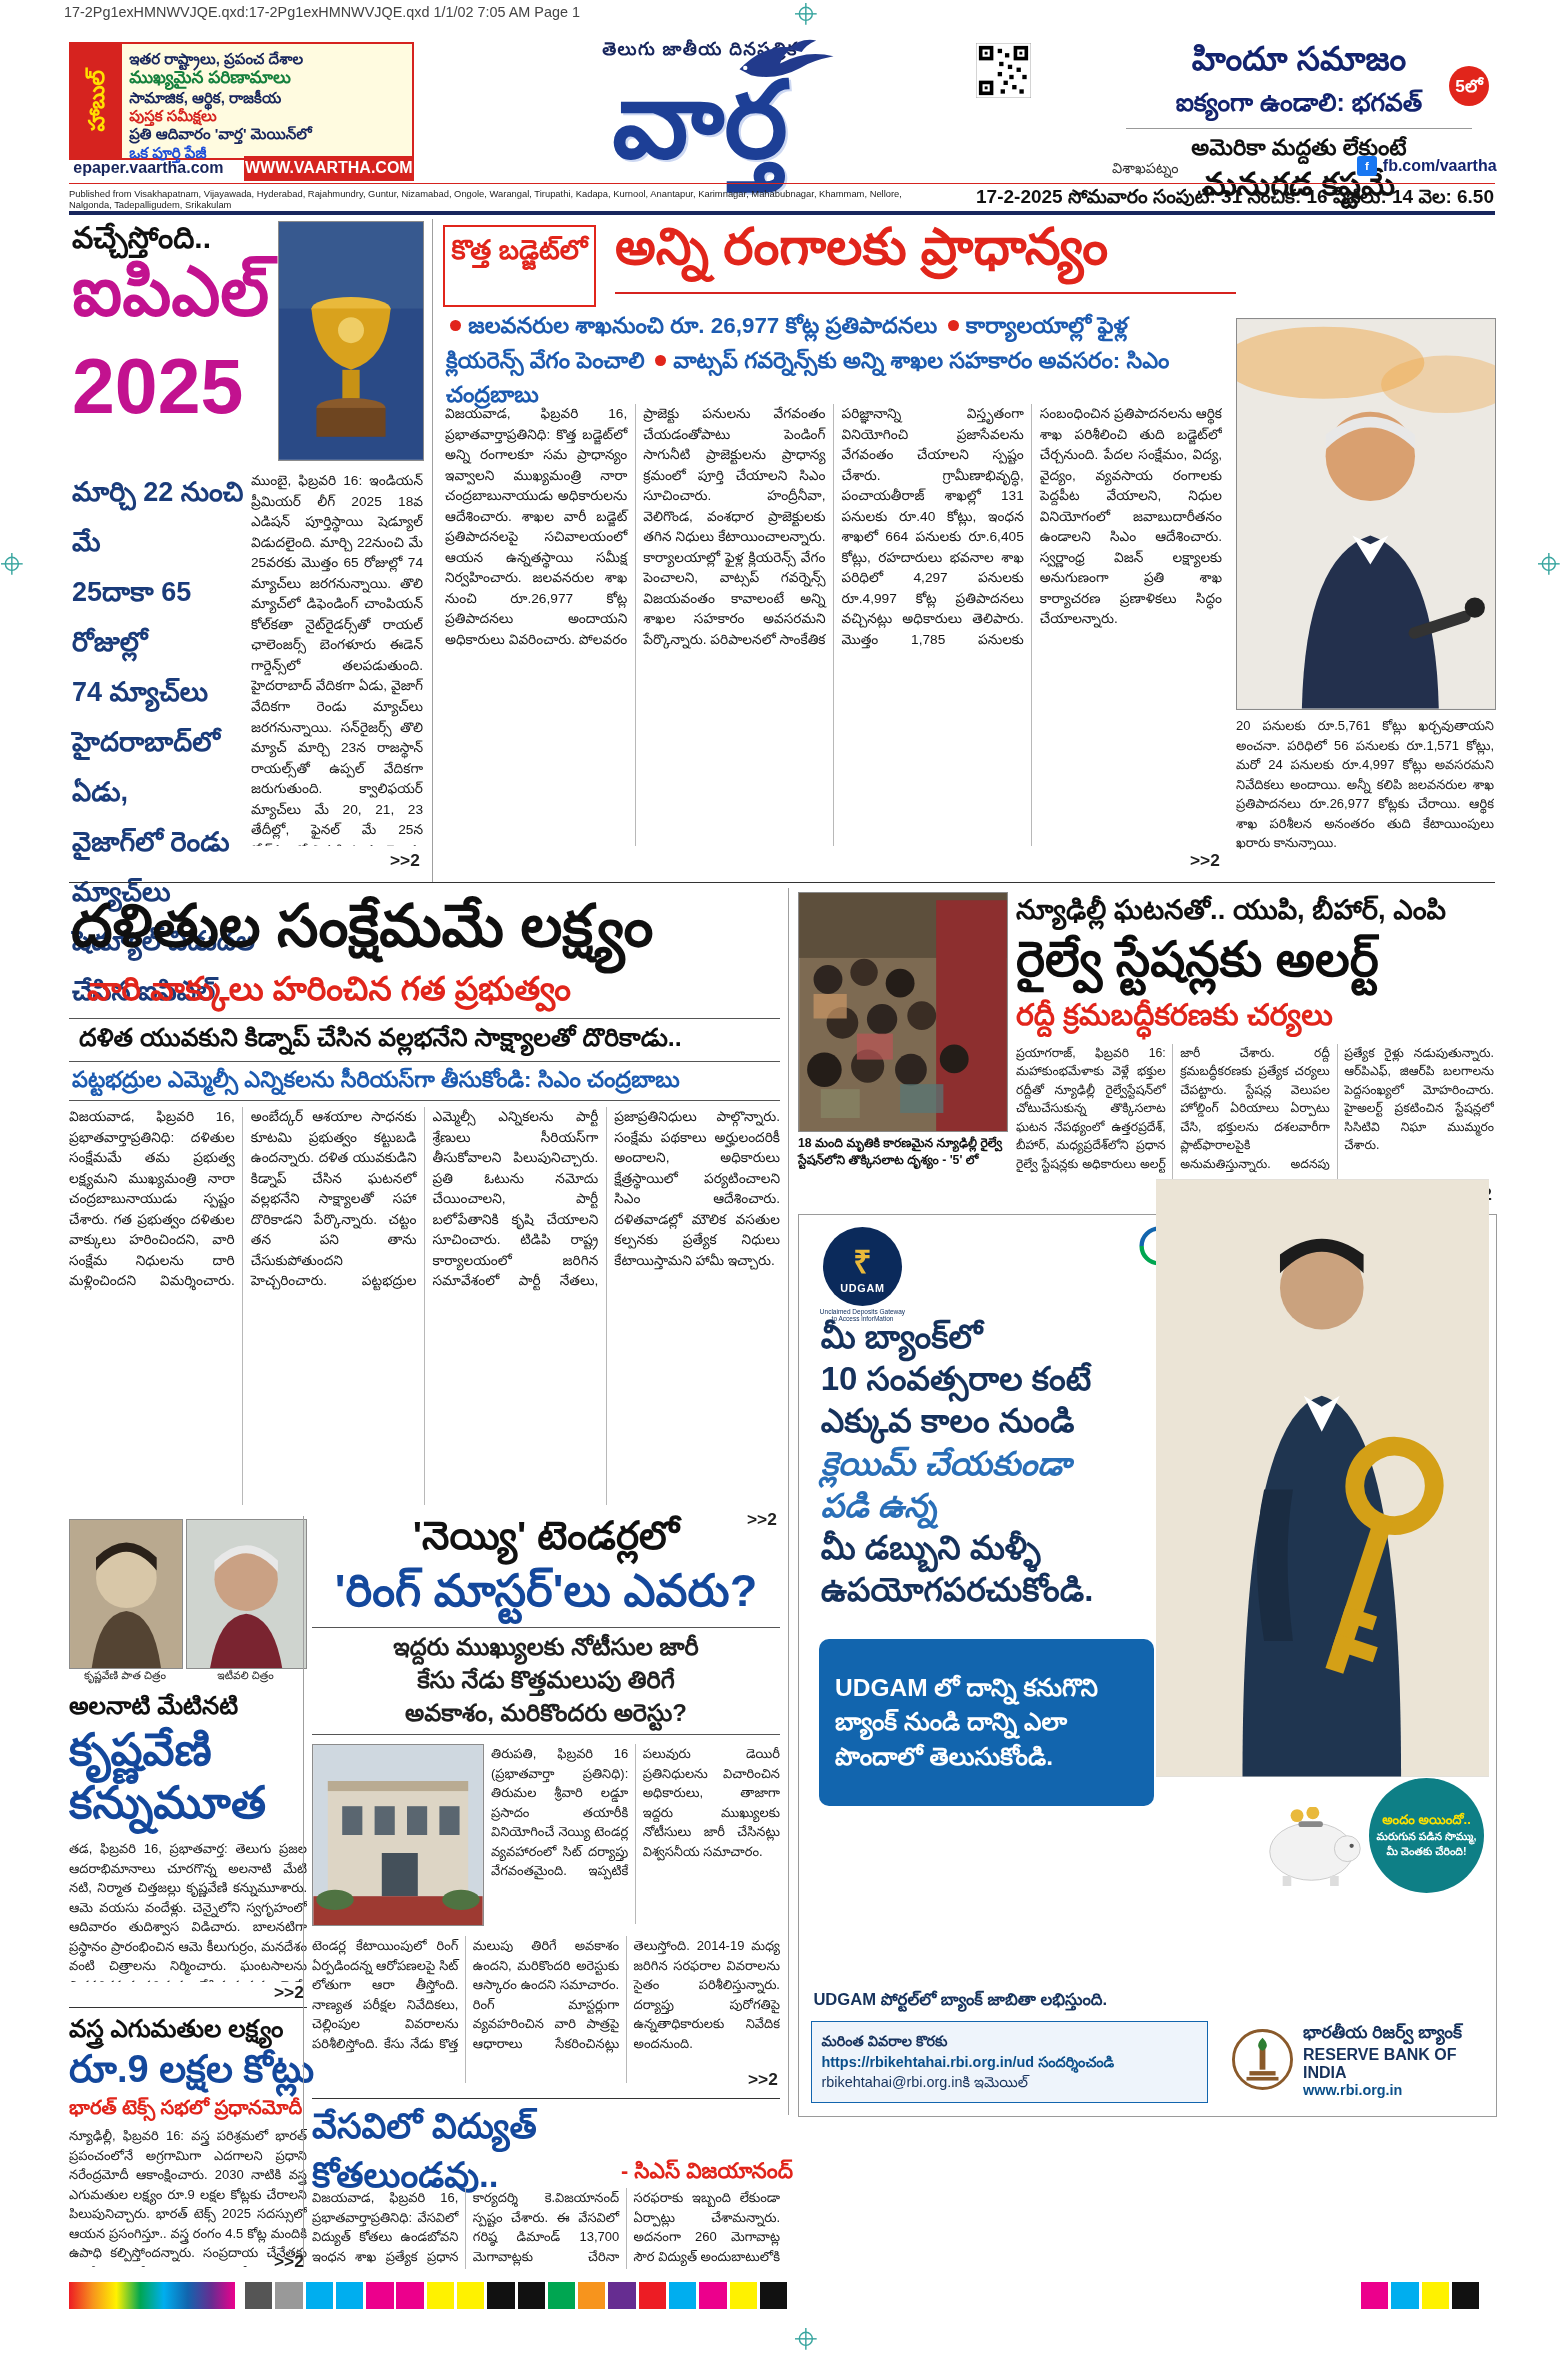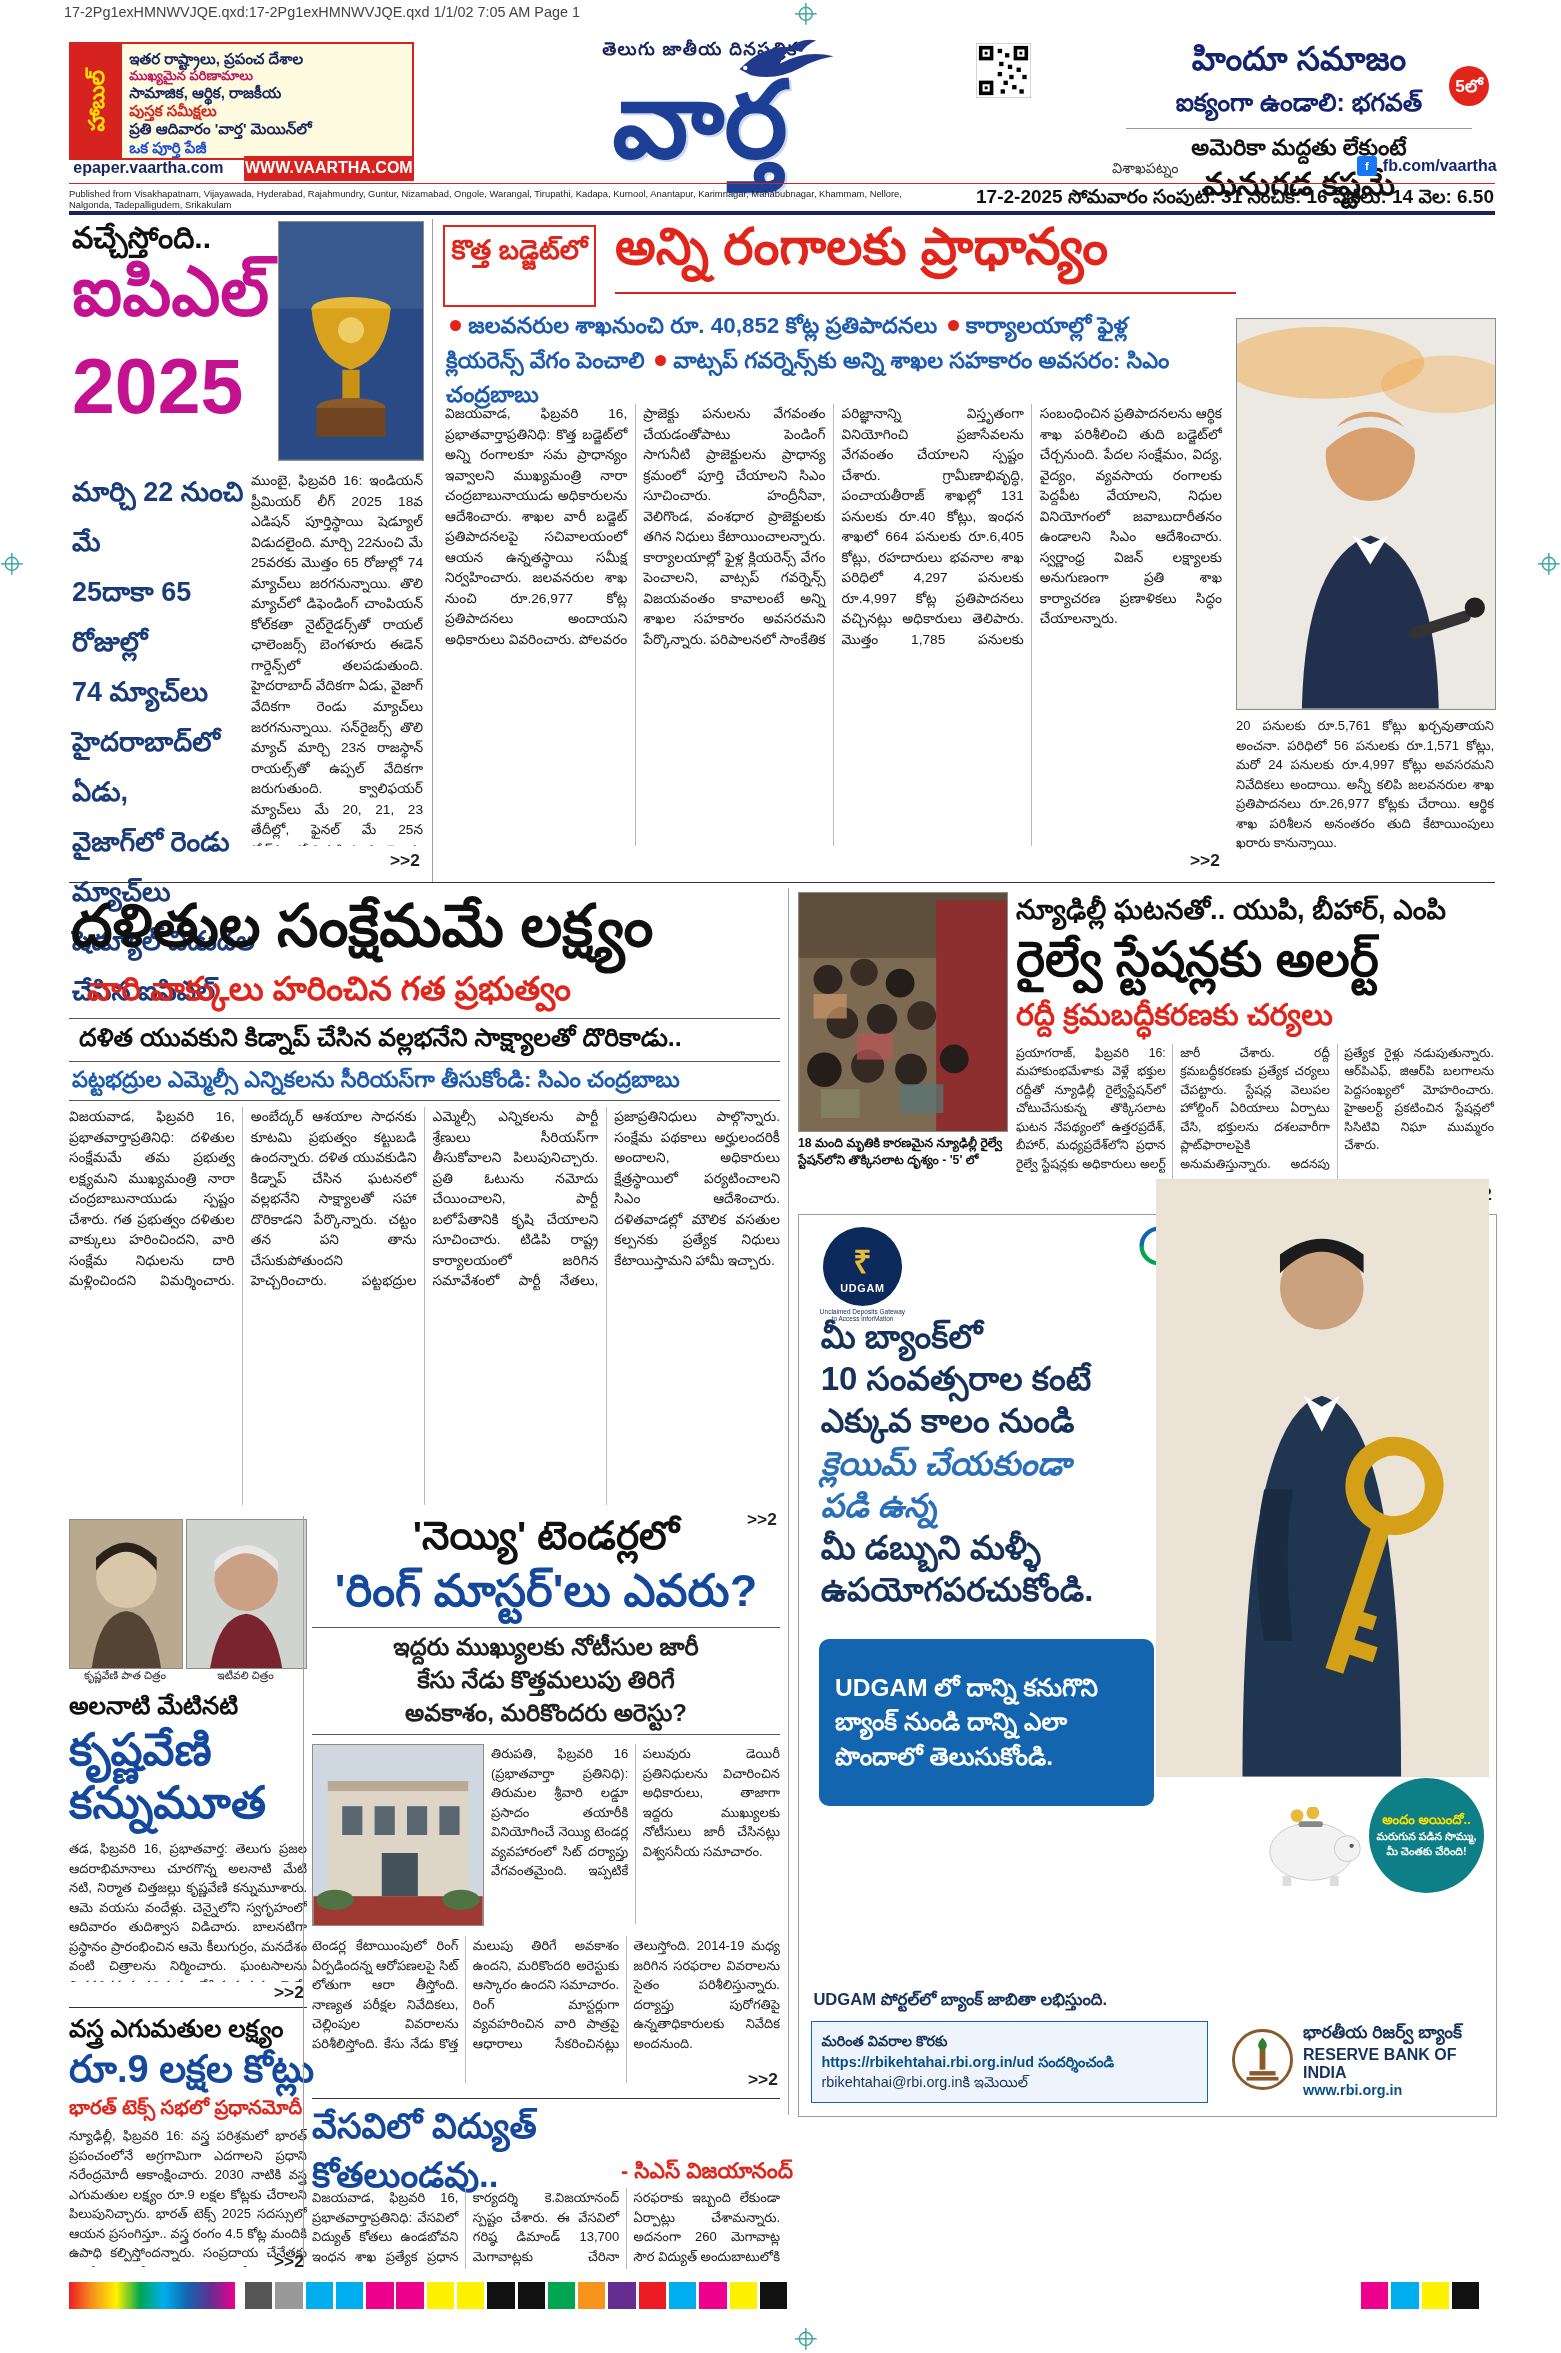--- a/index.html
+++ b/index.html
@@ -65,21 +65,21 @@
   </div>
 
   <div class="abs" style="left:0;top:36px;width:1561px;height:141px;">
 
     <div class="abs" style="left:69px;top:5.8px;width:341px;height:114px;border:2.2px solid #d6231f;background:#fffbe0;display:flex;">
       <div style="width:51px;background:#d6231f;display:flex;align-items:center;justify-content:center;">
         <span class="ribbon b" style="color:#ffe100;font-size:21.7px;">హాబుల్</span>
       </div>
       <div style="flex:1;padding:5.8px 7.2px;line-height:1.22;">
         <div class="b" style="font-size:15px;color:#17255c;">ఇతర రాష్ట్రాలు, ప్రపంచ దేశాల</div>
-        <div class="b" style="font-size:13px;color:#be185d;">ముఖ్యమైన పరిణామాలు</div>
+        <div class="b" style="font-size:17px;color:#15803d;">ముఖ్యమైన పరిణామాలు</div>
         <div class="b" style="font-size:15px;color:#17255c;">సామాజిక, ఆర్థిక, రాజకీయ</div>
         <div class="b" style="font-size:15px;color:#d6231f;">పుస్తక సమీక్షలు</div>
         <div class="b" style="font-size:15px;color:#17255c;">ప్రతి ఆదివారం 'వార్త' మెయిన్‌లో</div>
         <div class="b" style="font-size:15px;color:#1d4ed8;">ఒక పూర్తి పేజీ</div>
       </div>
     </div>
     <div class="abs" style="left:69px;top:120px;width:345px;height:24.5px;display:flex;font-size:16px;line-height:24.5px;">
       <div class="b" style="flex:1;color:#17255c;padding-left:4.3px;">epaper.vaartha.com</div>
       <div class="b center" style="flex:1;background:#d6231f;color:#fff;">WWW.VAARTHA.COM</div>
     </div>
@@ -173,21 +173,21 @@
 
   <div class="abs btext" style="left:251px;top:471px;width:172px;height:375px;">ముంబై, ఫిబ్రవరి 16: ఇండియన్ ప్రీమియర్ లీగ్ 2025 18వ ఎడిషన్ పూర్తిస్థాయి షెడ్యూల్ విడుదలైంది. మార్చి 22నుంచి మే 25వరకు మొత్తం 65 రోజుల్లో 74 మ్యాచ్‌లు జరగనున్నాయి. తొలి మ్యాచ్‌లో డిఫెండింగ్ చాంపియన్ కోల్‌కతా నైట్‌రైడర్స్‌తో రాయల్ ఛాలెంజర్స్ బెంగళూరు ఈడెన్ గార్డెన్స్‌లో తలపడుతుంది. హైదరాబాద్ వేదికగా ఏడు, వైజాగ్ వేదికగా రెండు మ్యాచ్‌లు జరగనున్నాయి. సన్‌రైజర్స్ తొలి మ్యాచ్ మార్చి 23న రాజస్థాన్ రాయల్స్‌తో ఉప్పల్ వేదికగా జరుగుతుంది. క్వాలిఫయర్ మ్యాచ్‌లు మే 20, 21, 23 తేదీల్లో, ఫైనల్ మే 25న కోల్‌కతాలో నిర్వహిస్తారు. మొత్తం 13 వేదికల్లో మ్యాచ్‌లు జరుగుతాయని ఐపిఎల్ గవర్నింగ్ కౌన్సిల్ ప్రకటించింది. కొత్త సీజన్‌లో 10 జట్లు పోటీపడనున్నాయి. పూర్తి షెడ్యూల్ వివరాలు.. అలాగే ఈసారి ఉదయం మ్యాచ్‌లు ఉండవు.</div>
   <div class="abs jump" style="left:390px;top:850px;">&gt;&gt;2</div>
   <div class="vr" style="left:432px;top:219px;height:664px;"></div>
 
   <div class="abs center b" style="left:443px;top:225px;width:149px;height:72px;border:2.9px solid #e1251b;color:#e1251b;font-size:27px;line-height:1.3;padding-top:5.8px;">కొత్త బడ్జెట్‌లో</div>
   <div class="abs b" style="left:615px;top:217px;width:635px;font-size:51px;color:#e1251b;">అన్ని రంగాలకు ప్రాధాన్యం</div>
   <div class="hr-red" style="left:615px;top:292px;width:621px;height:2.2px;"></div>
 
   <div class="abs" style="left:446px;top:309px;width:743px;font-size:22.4px;line-height:1.55;font-weight:bold;color:#1d5bb0;">
-    <span class="dot"></span><span>జలవనరుల శాఖనుంచి రూ. 40,852 కోట్ల ప్రతిపాదనలు</span>
+    <span class="dot"></span><span>జలవనరుల శాఖనుంచి రూ. 26,977 కోట్ల ప్రతిపాదనలు</span>
     <span class="dot"></span><span>కార్యాలయాల్లో ఫైళ్ల క్లియరెన్స్ వేగం పెంచాలి</span>
     <span class="dot"></span><span>వాట్సప్ గవర్నెన్స్‌కు అన్ని శాఖల సహకారం అవసరం: సిఎం చంద్రబాబు</span>
   </div>
 
   <div class="abs photo" style="left:1236px;top:318px;width:258px;height:390px;">
     <svg width="258" height="390" viewBox="0 0 358 540">
       <rect width="358" height="540" fill="#ece9e3"></rect>
       <ellipse cx="120" cy="60" rx="140" ry="50" fill="#f0a23c" opacity="0.45"></ellipse>
       <ellipse cx="290" cy="90" rx="90" ry="40" fill="#f0a23c" opacity="0.35"></ellipse>
       <circle cx="185" cy="190" r="62" fill="#d9a070"></circle>

